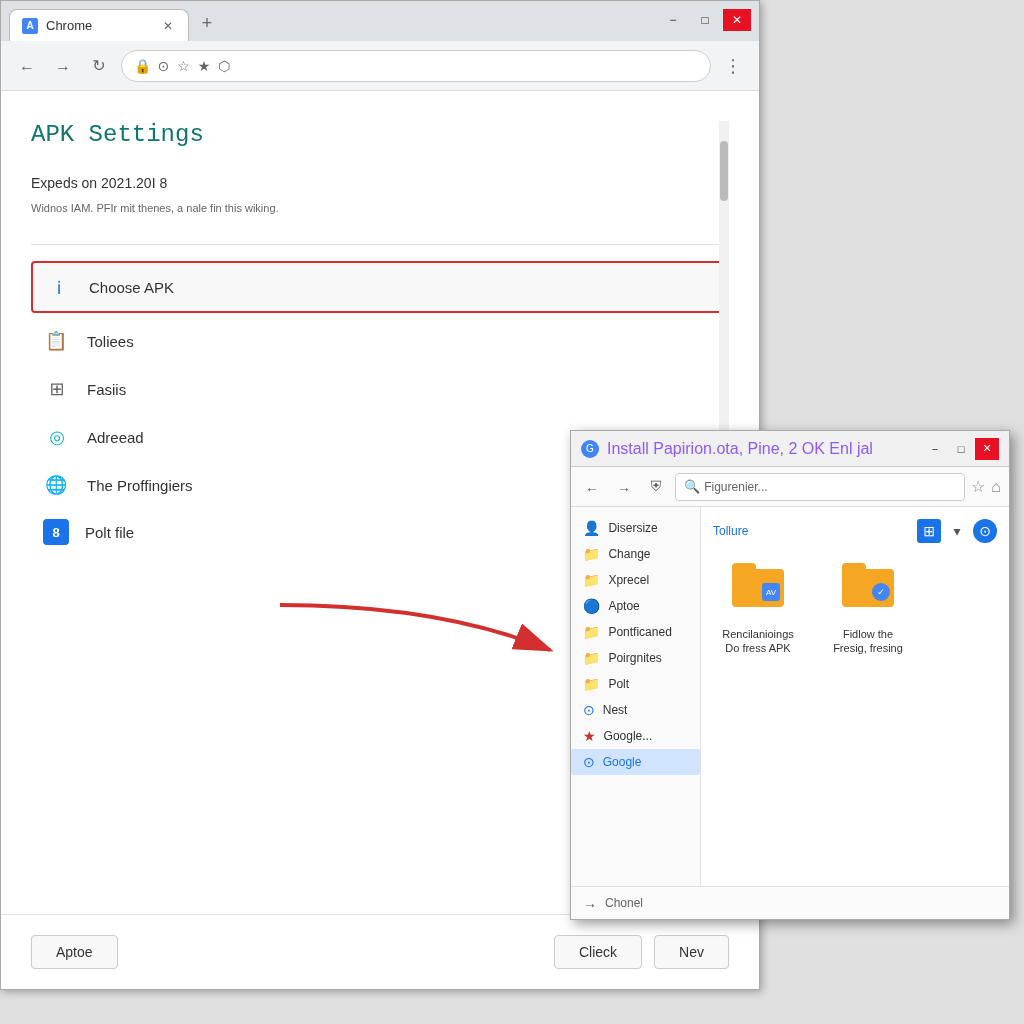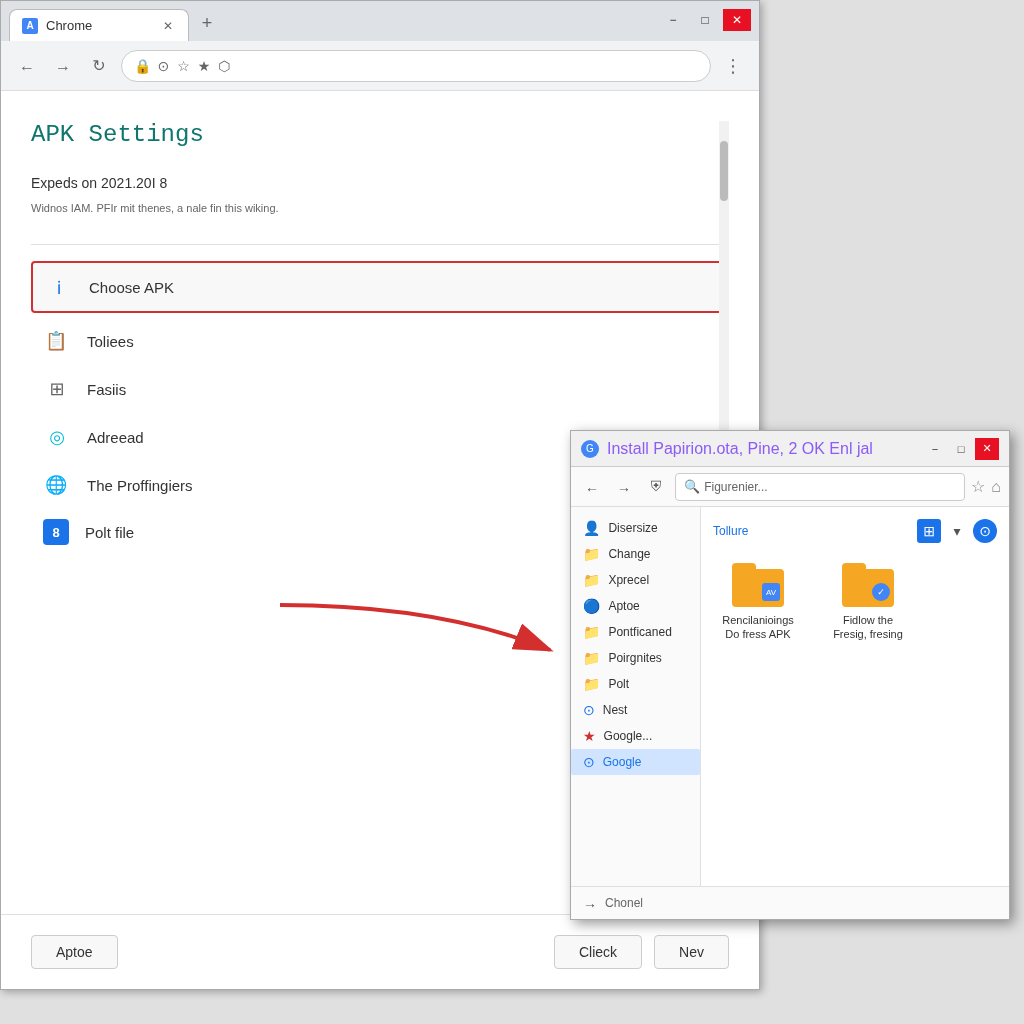--- a/index.html
+++ b/index.html
@@ -428,21 +428,21 @@
 
     .files-grid {
       display: flex;
       gap: 20px;
       flex-wrap: wrap;
     }
     .file-item-d {
       display: flex;
       flex-direction: column;
       align-items: center;
-      gap: 6px;
+      gap: 20px;
       cursor: pointer;
       padding: 8px;
       border-radius: 4px;
       width: 90px;
     }
     .file-folder-icon {
       width: 52px;
       height: 44px;
       position: relative;
     }

